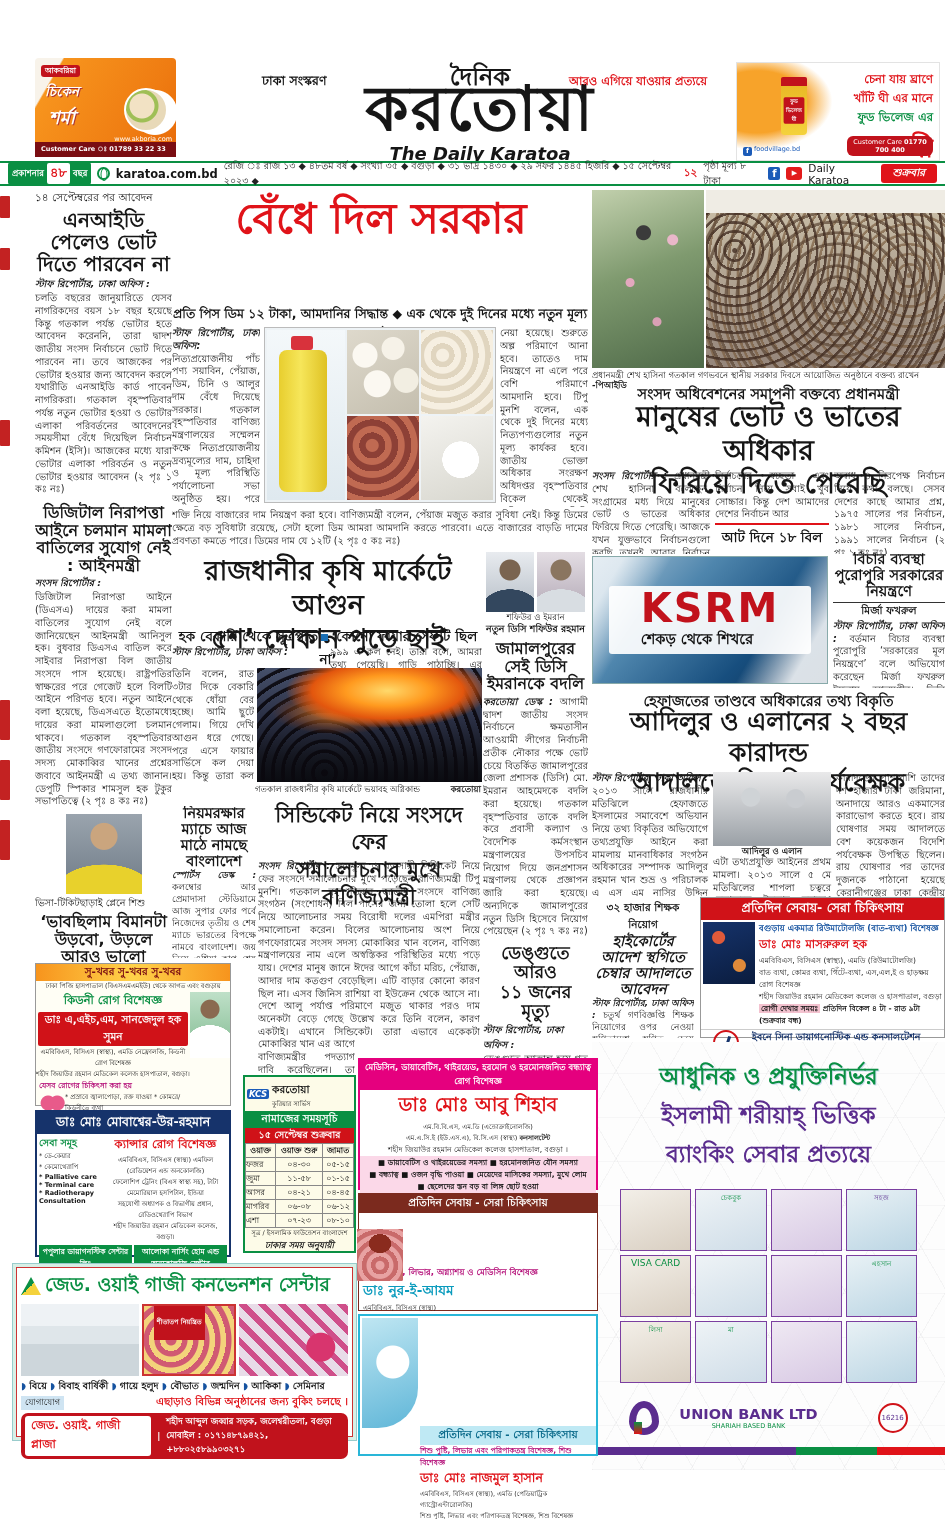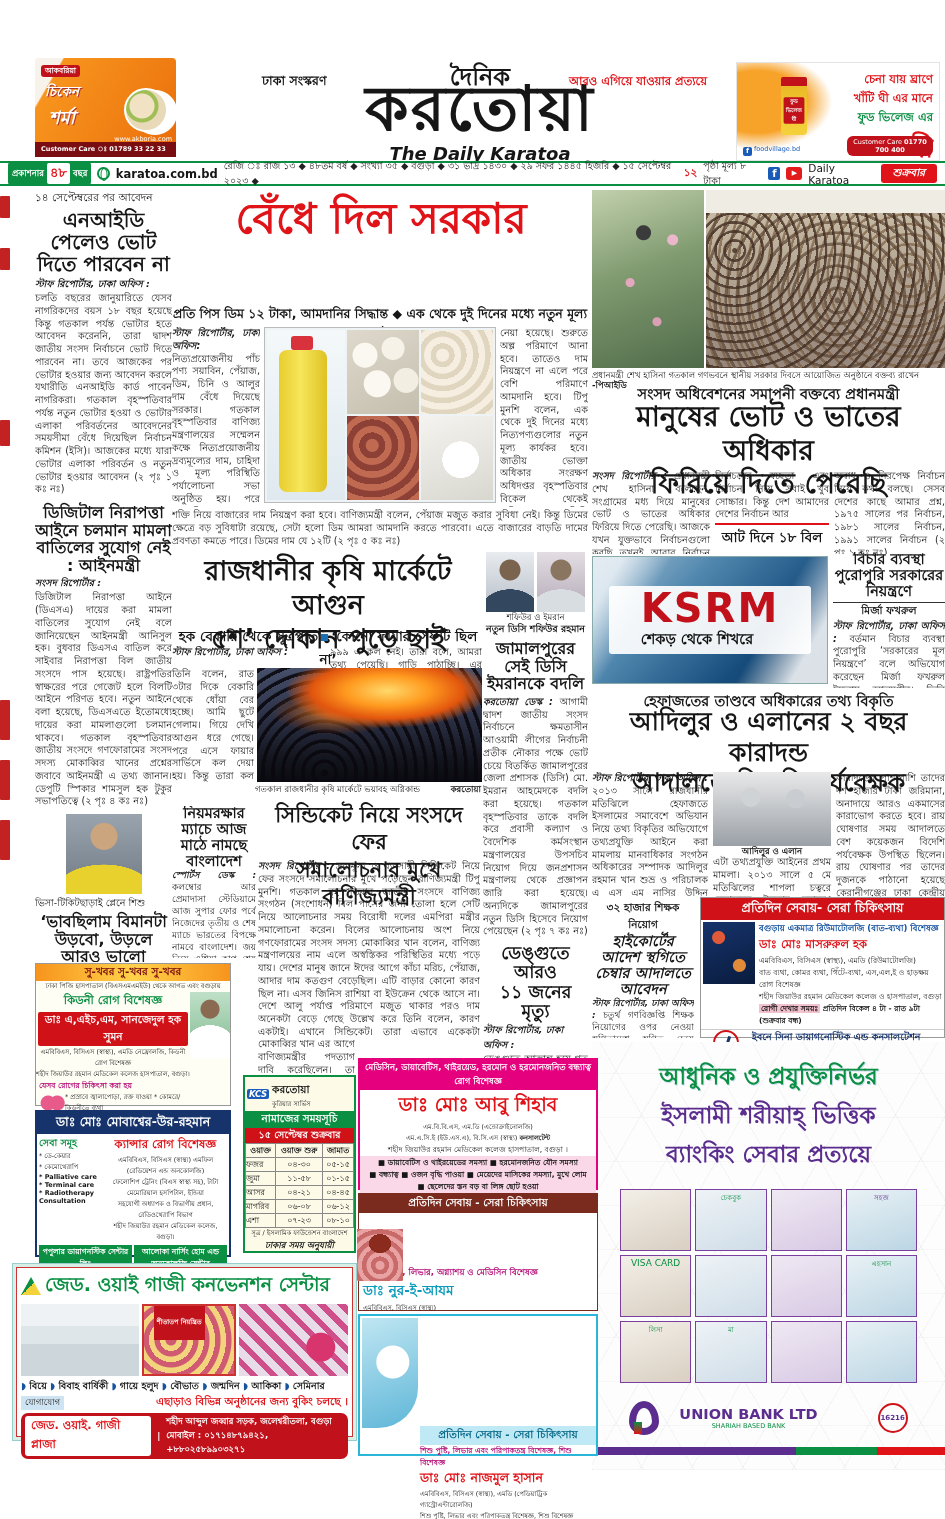--- a/index.html
+++ b/index.html
@@ -330,21 +330,21 @@
       <div class="tile">
           <span class="pur"></span>
         </div>
     </div>
     <div style="display:flex;align-items:center;justify-content:center;gap:20px;margin-top:18px">
       <div class="ublogo"></div>
       <div>
         <div class="b pur t14">UNION BANK LTD</div>
         <div class="grn t6 c">SHARIAH BASED BANK</div>
       </div>
-      <div style="width:30px;height:30px;border:2px solid #d01218;border-radius:50%;margin-left:40px;text-align:center;font-size:7px;line-height:26px;color:#5b2d8e;font-weight:700">16216</div>
+      <div style="width:30px;height:30px;border:2px solid #d01218;border-radius:50%;margin-left:40px;text-align:center;font-size:7px;line-height:26px;color:#5b2d8e;font-weight:400">16216</div>
     </div>
     <div class="ubstripe" style="margin-top:12px">
         <div></div>
         <div></div>
         <div style="background:#e01319"></div>
       </div>
   </div>
 
   <div class="abs adbx" style="left:35px;top:963px;width:196px;height:143px;background:#fffef5">
     <div class="b c t10" style="background:linear-gradient(90deg,#f7941d,#ffd24a,#f7941d);color:#7a0d12">সু-খবর   সু-খবর   সু-খবর</div>

